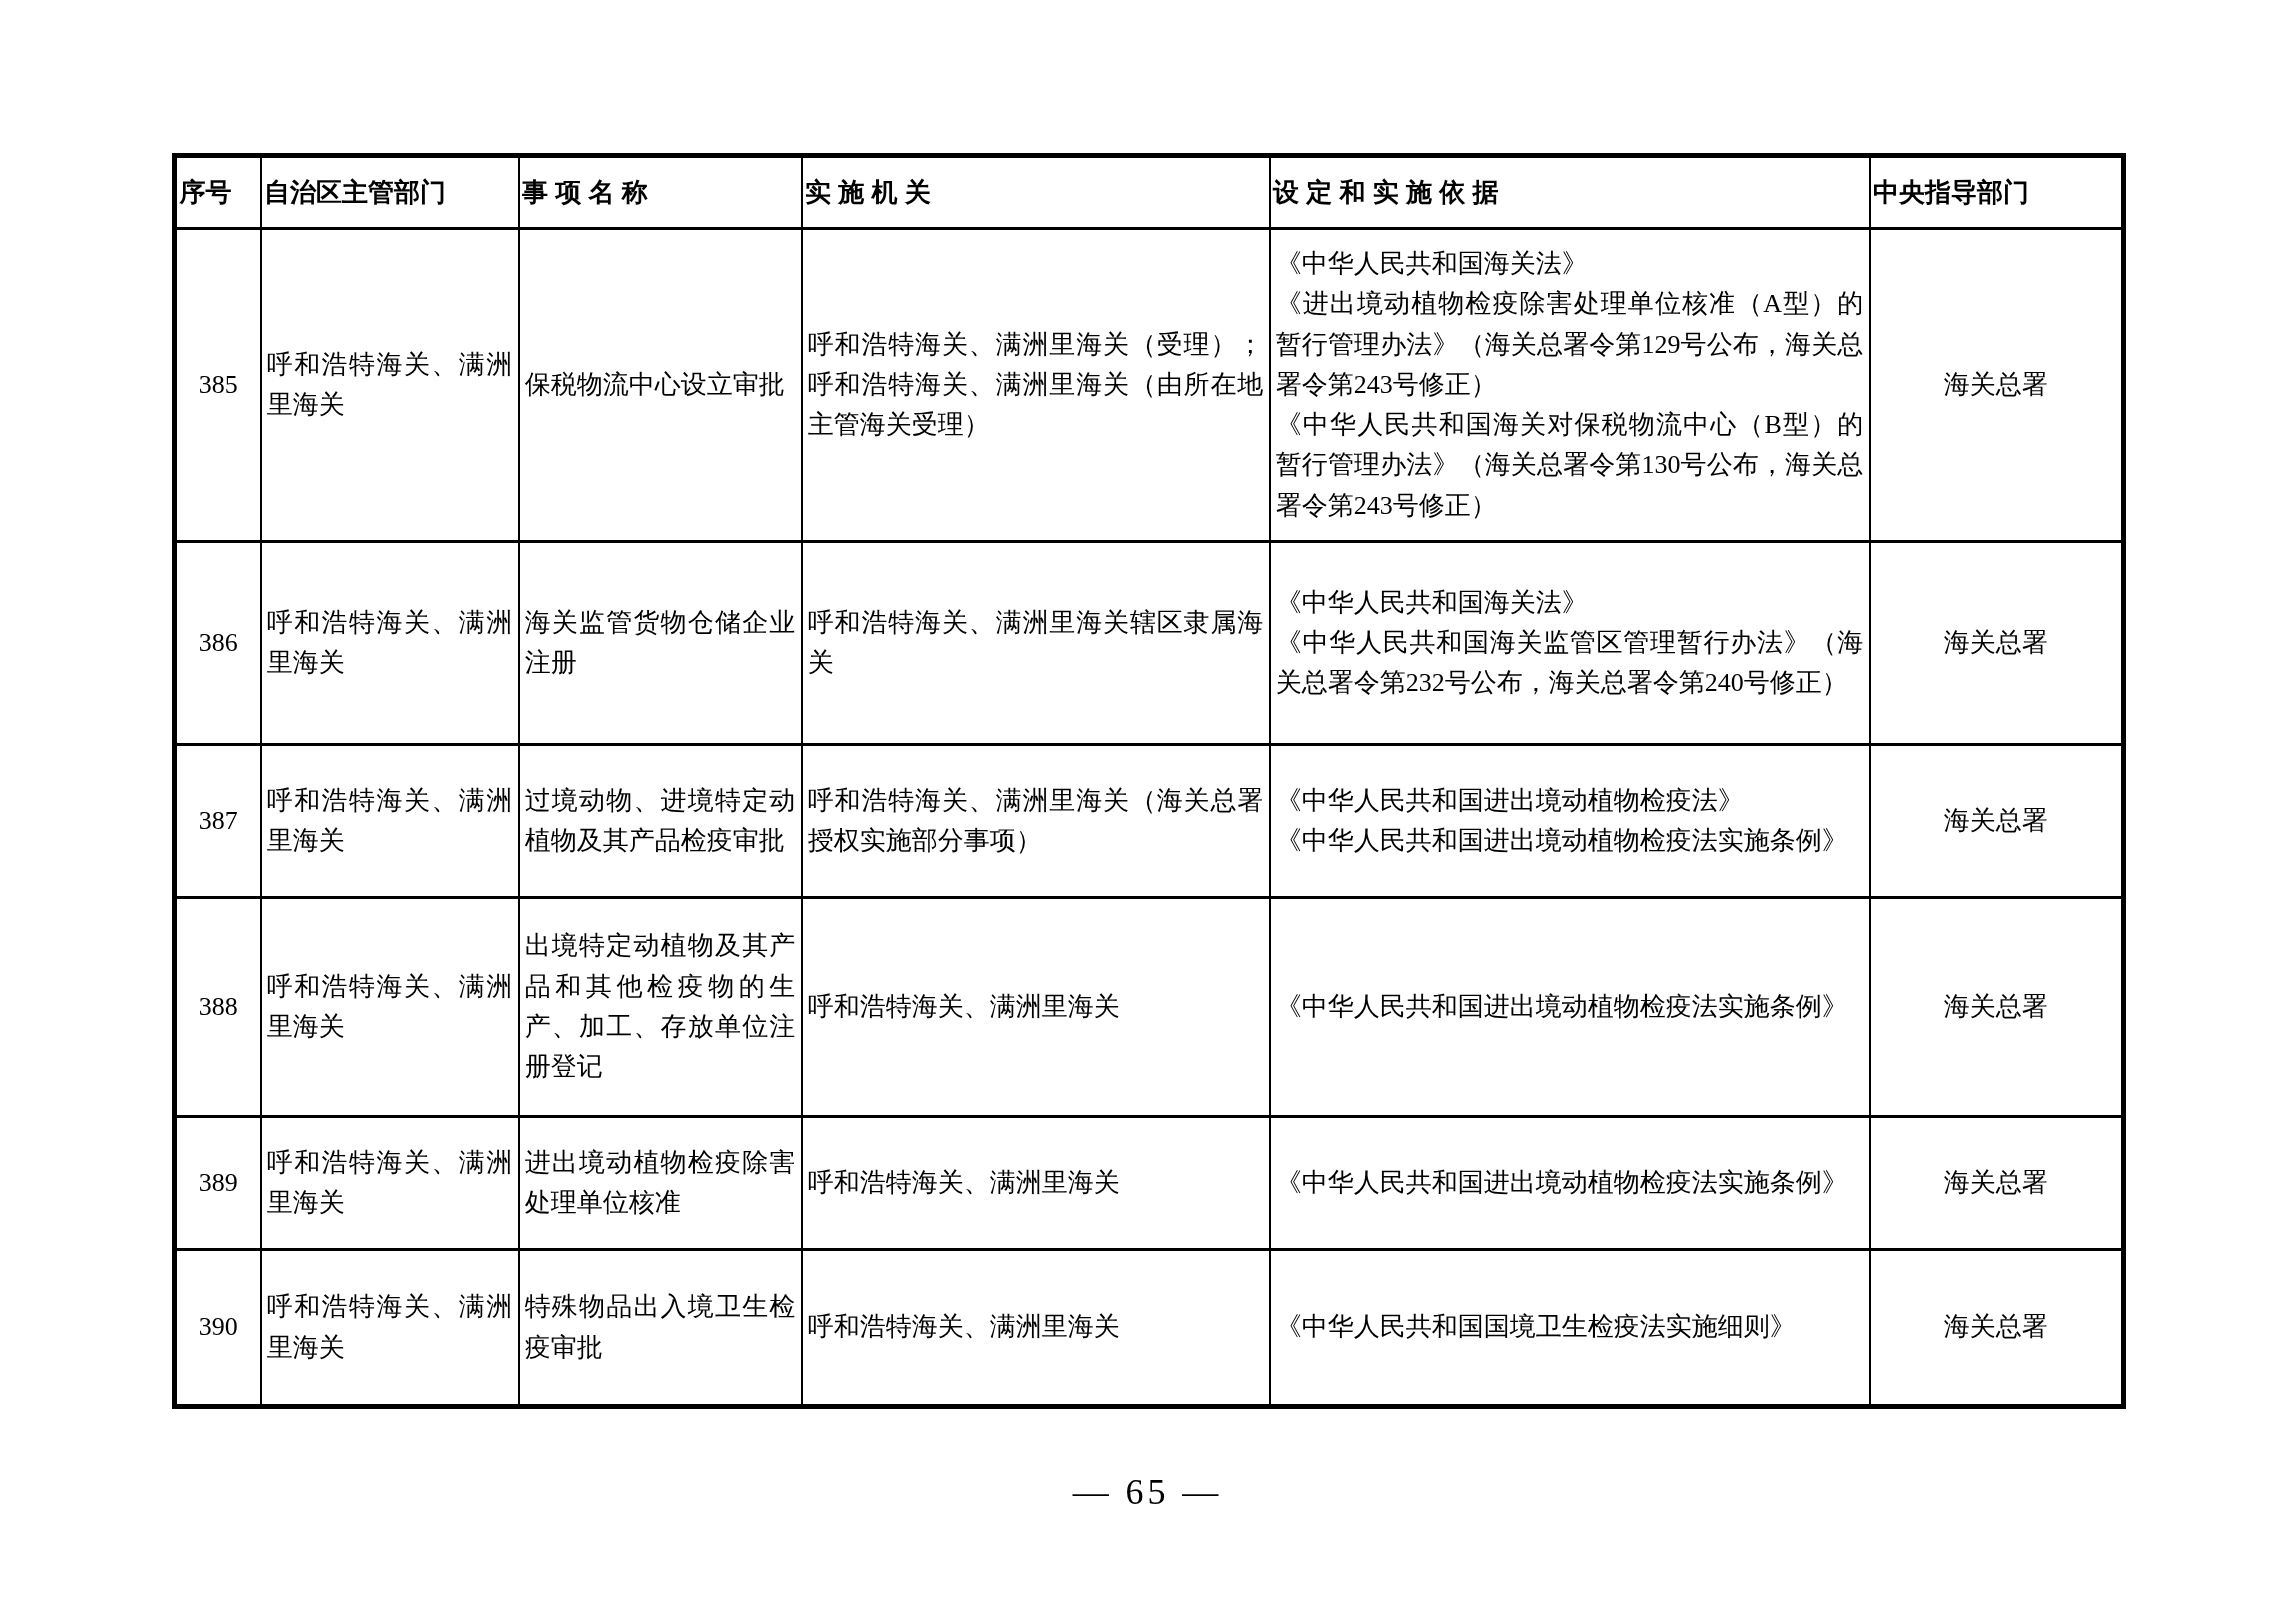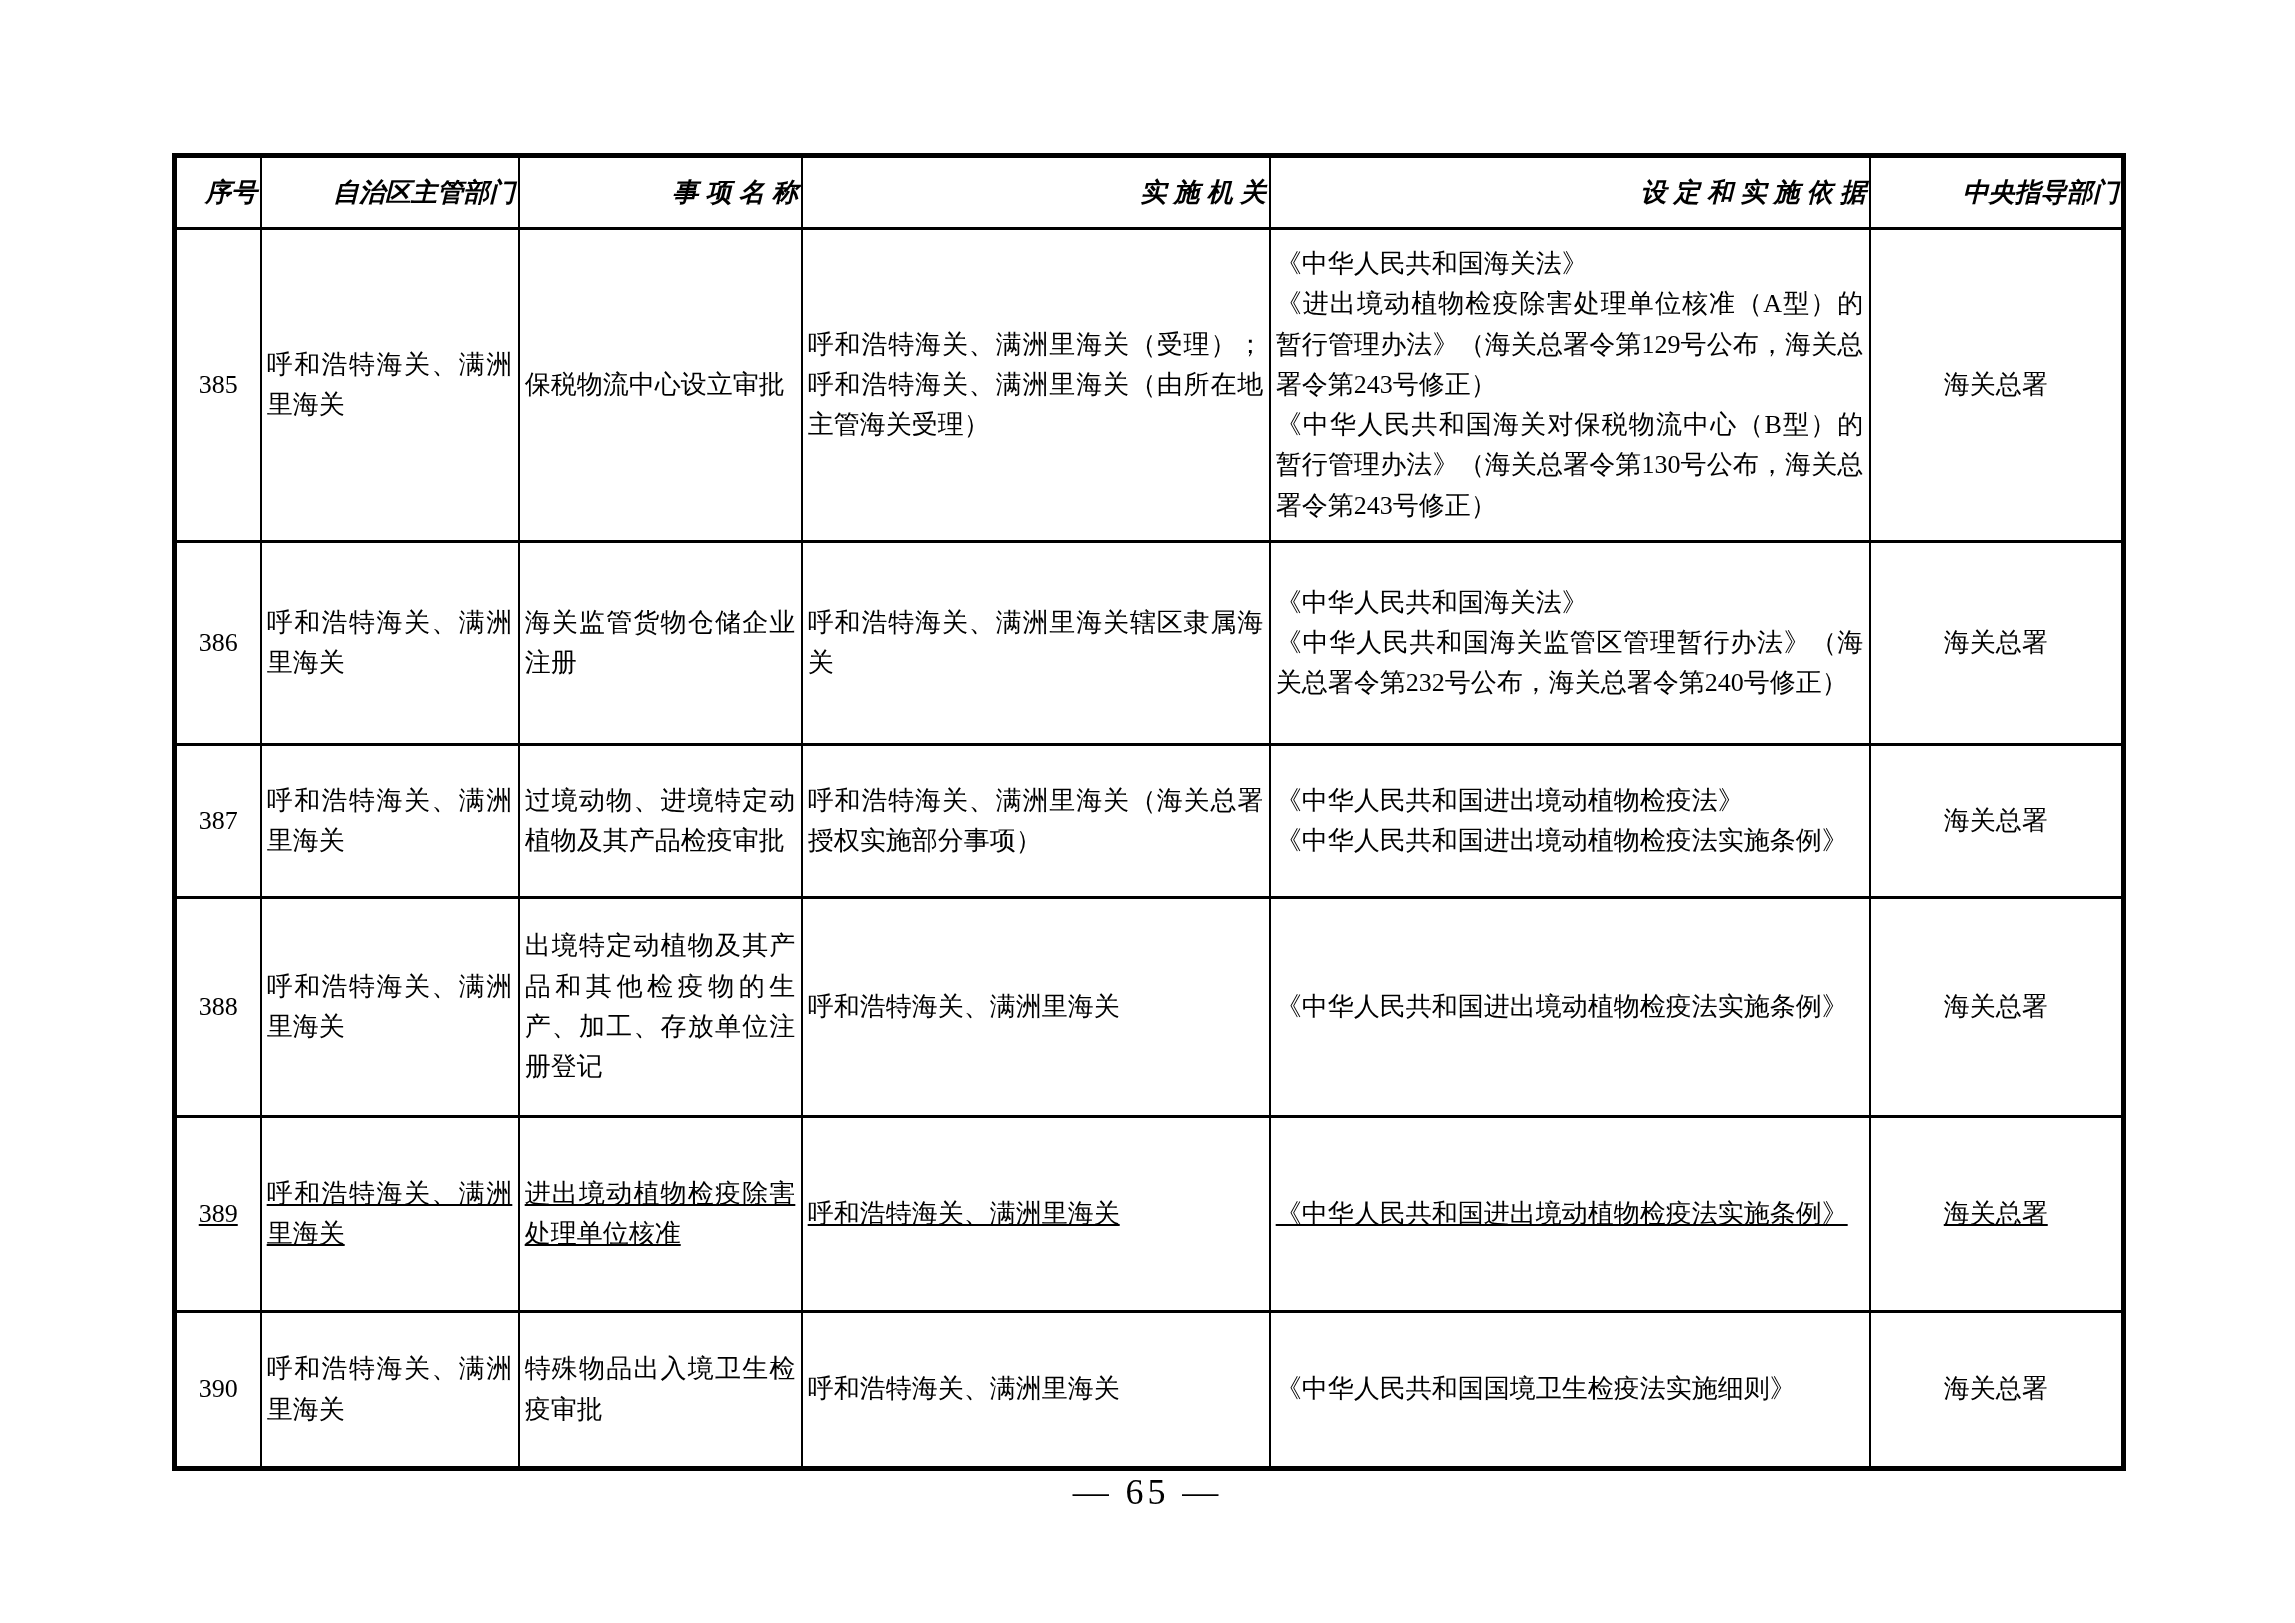--- a/index.html
+++ b/index.html
@@ -21,30 +21,29 @@
   .doc-table th, .doc-table td {
     border: solid #000;
     border-width: 3.9px 2.6px;
     overflow: hidden;
     vertical-align: middle;
   }
   .doc-table th {
     font-family: "Liberation Sans", "DejaVu Sans", sans-serif;
     font-weight: bold;
     font-size: 26px;
-    text-align: right;
+    text-align: left;
     padding: 0 2.6px;
-    font-style: italic;
   }
   thead tr { height: 73px; }
   tbody tr:nth-child(1) { height: 313px; }
   tbody tr:nth-child(2) { height: 203px; }
   tbody tr:nth-child(3) { height: 153px; }
   tbody tr:nth-child(4) { height: 219px; }
-  tbody tr:nth-child(5) { height: 195px; text-decoration: underline; }
+  tbody tr:nth-child(5) { height: 133px; }
   tbody tr:nth-child(6) { height: 157px; }
   .doc-table td {
     font-size: 26px;
     line-height: 1.55;
     padding: 0 5.2px;
   }
   td.col-no, td.col-central {
     text-align: center;
     padding: 0;
   }

